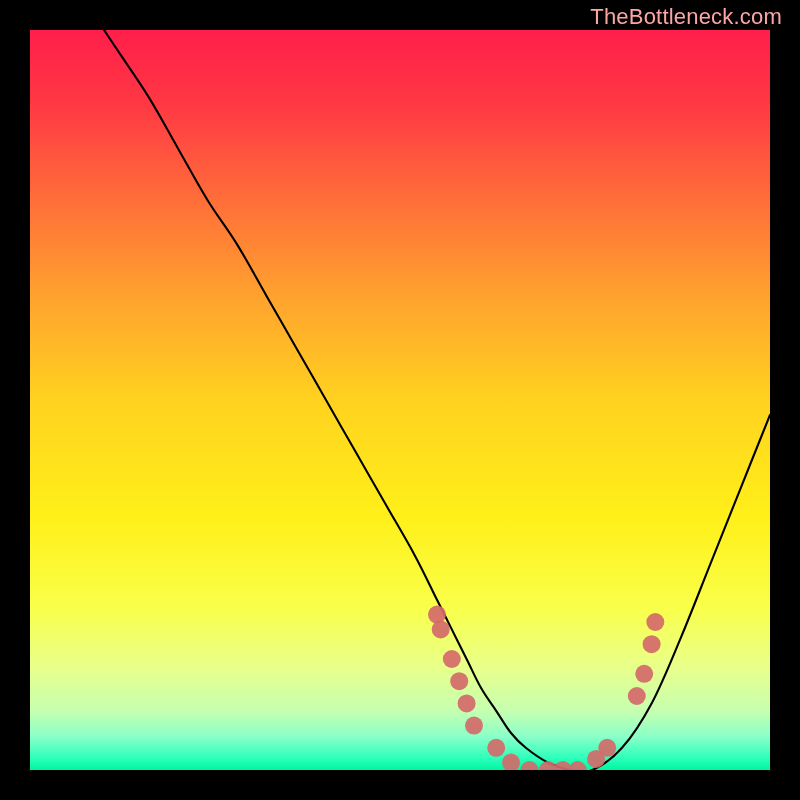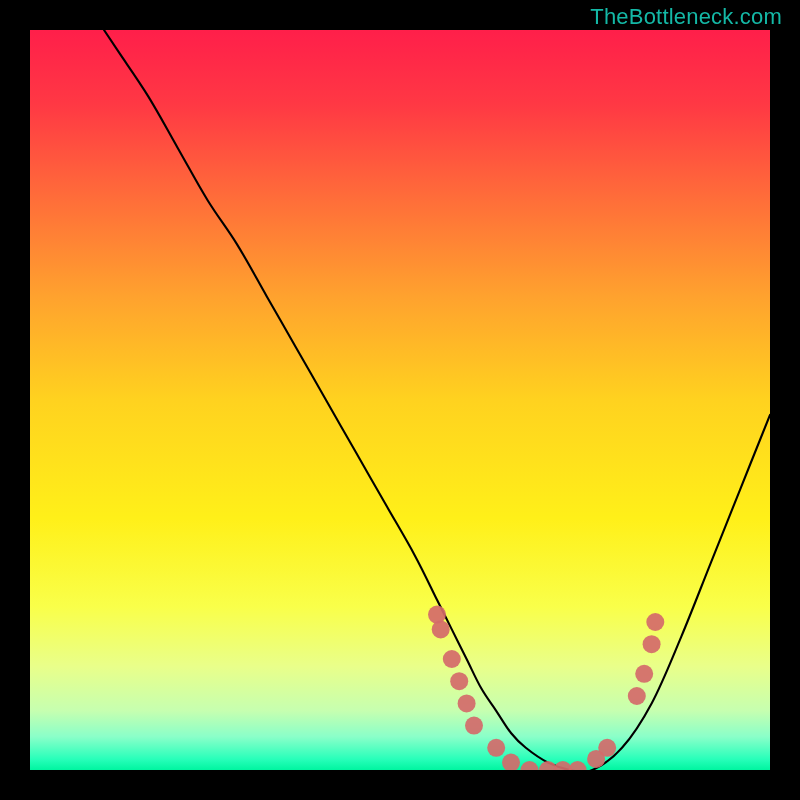--- a/index.html
+++ b/index.html
@@ -14,21 +14,21 @@
   .stage {
     position: relative;
     width: 800px;
     height: 800px;
     background: #000;
   }
   .watermark {
     position: absolute;
     top: 4px;
     right: 18px;
-    color: #14b8a6;
+    color: #fca5a5;
     font-size: 22px;
     font-weight: 400;
     letter-spacing: 0.2px;
     z-index: 3;
     user-select: none;
   }
   .plot {
     position: absolute;
     left: 30px;
     top: 30px;

